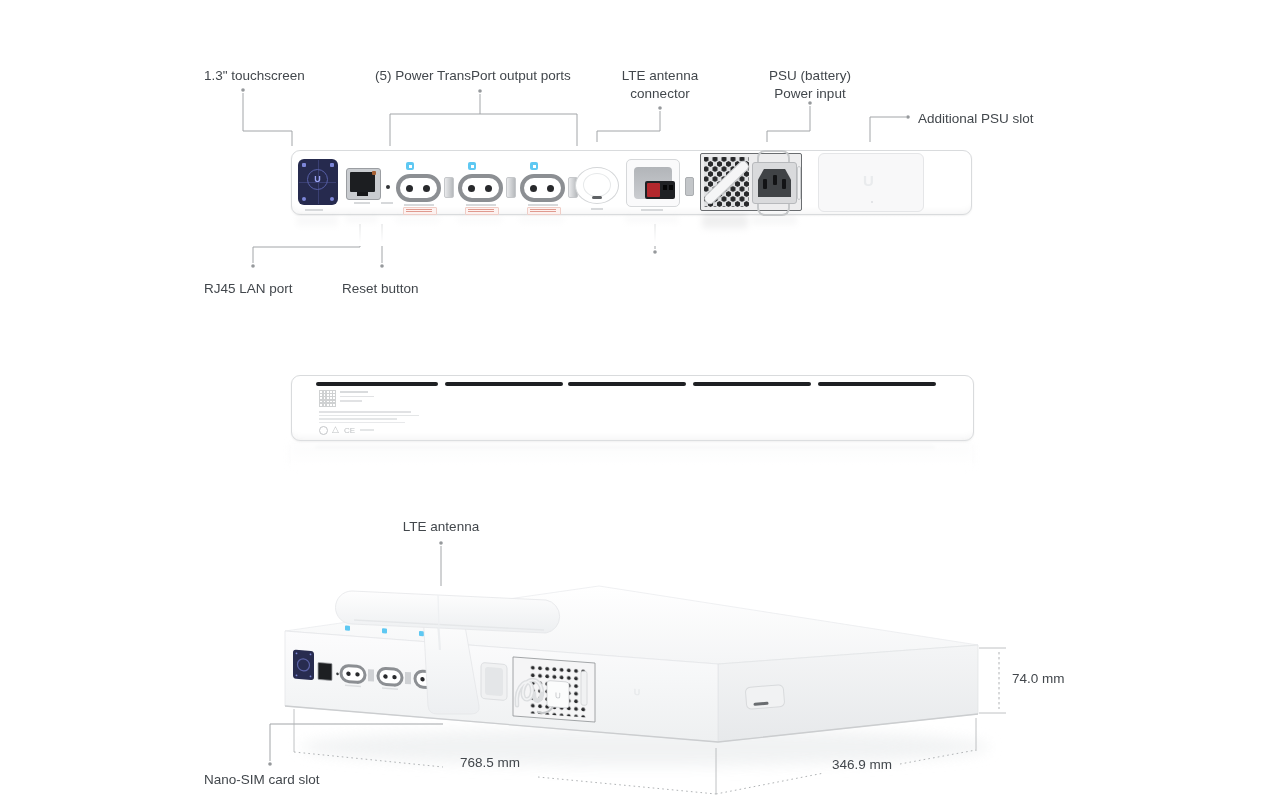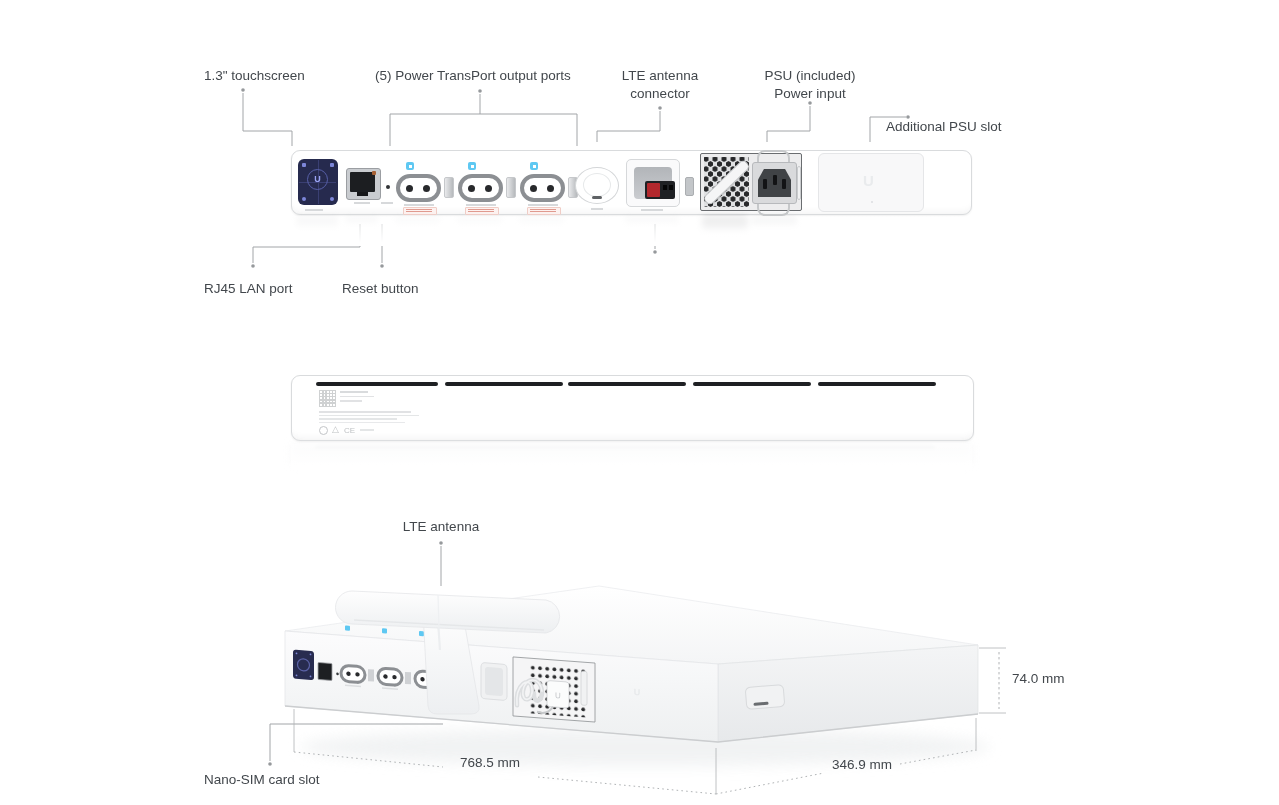--- a/index.html
+++ b/index.html
@@ -224,24 +224,24 @@
     </g>
   </svg>
 
   <div class="label" style="left:204px;top:67px;">1.3" touchscreen</div>
   <div class="label" style="left:375px;top:67px;">(5) Power TransPort output ports</div>
   <div class="label ctr" style="left:660px;top:67px;">
     <div>LTE antenna</div>
     <div>connector</div>
   </div>
   <div class="label ctr" style="left:810px;top:67px;">
-    <div>PSU (included)</div>
+    <div>PSU (battery)</div>
     <div>Power input</div>
   </div>
-  <div class="label" style="left:886px;top:110px;margin-top:8px;">Additional PSU slot</div>
+  <div class="label" style="left:918px;top:110px;">Additional PSU slot</div>
   <div class="label" style="left:204px;top:280px;">RJ45 LAN port</div>
   <div class="label" style="left:342px;top:280px;">Reset button</div>
 
   <div class="label ctr" style="left:441px;top:518px;">LTE antenna</div>
   <div class="label" style="left:204px;top:771px;">Nano-SIM card slot</div>
   <div class="label ctr" style="left:490px;top:754px;">768.5 mm</div>
   <div class="label ctr" style="left:862px;top:756px;">346.9 mm</div>
   <div class="label" style="left:1012px;top:670px;">74.0 mm</div>
 
   <div id="rear-panel" class="panel">

